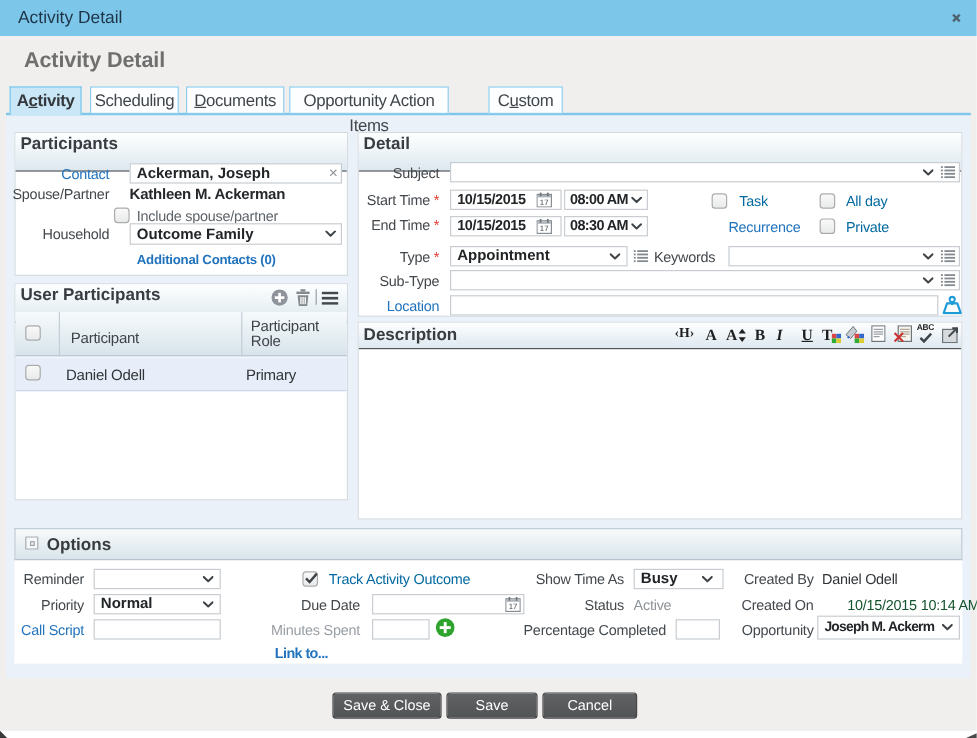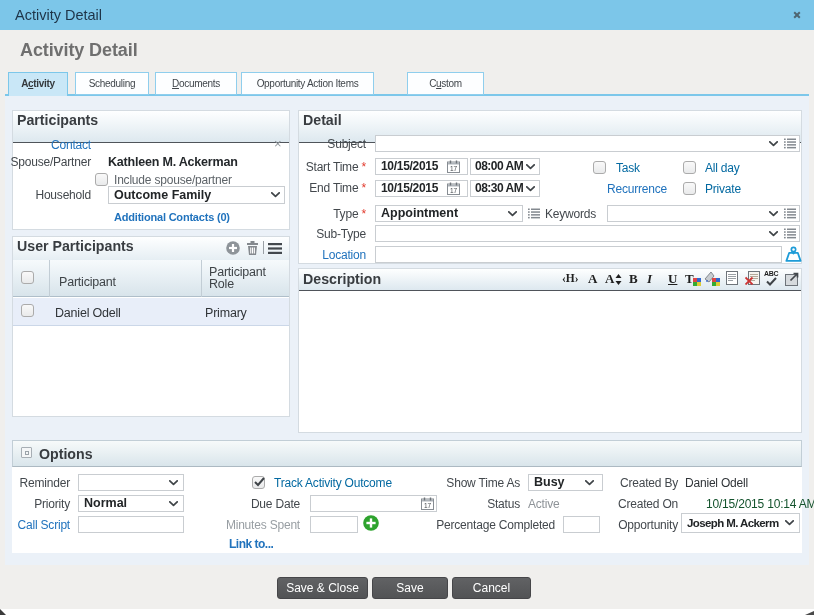--- a/index.html
+++ b/index.html
@@ -4,21 +4,21 @@
 <style>
 * { margin:0; padding:0; box-sizing:border-box; }
 html,body { width:814px; height:615px; }
 body { font-family:"Liberation Sans", sans-serif; background:#fff; position:relative; overflow:hidden; }
 .abs { position:absolute; }
 #titlebar { position:absolute; left:0; top:0; width:814px; height:30px; background:#7CC6E9; }
 #title { position:absolute; left:15px; top:7px; font-size:14.5px; color:#1E3448; }
 #dlg { position:absolute; left:0; top:30px; width:814px; height:579px; background:#F0EFED; }
 #h1 { position:absolute; left:20px; top:39.5px; font-size:18px; font-weight:bold; color:#6F6F6F; letter-spacing:-0.1px; }
 .tab { position:absolute; top:72px; height:23px; background:#FDFEFF; border:1px solid #8FCEED; z-index:2;
-       font-size:10px; color:#41464B; text-align:center; line-height:21px; letter-spacing:-0.3px; }
+       font-size:14px; color:#41464B; text-align:center; line-height:21px; letter-spacing:-0.3px; }
 .tab.act { height:24px; background:#C9E7F7; border-color:#7CC7EA; border-bottom:none; z-index:3;
        font-weight:bold; color:#34383C; }
 #tabline { position:absolute; left:5px; top:94px; width:804px; height:2px; background:#7CC7EA; z-index:1; }
 #content { position:absolute; left:5px; top:96px; width:804px; height:469px; background:#EBF1F8; }
 .box { position:absolute; background:#fff; border:1px solid #D4DBE1; }
 .bhead { position:absolute; left:0; top:0; right:0; height:32px; background:linear-gradient(#FEFFFF,#DDE8EF);
          border-bottom:1px solid #4F545A; font-size:14.2px; font-weight:bold; color:#393D41;
          line-height:19px; padding-left:4px; letter-spacing:0; }
 .lbl { position:absolute; font-size:12px; color:#43484D; text-align:right; letter-spacing:-0.2px; white-space:nowrap; line-height:12px; }
 .lbll { position:absolute; font-size:12px; color:#0369a1; letter-spacing:-0.2px; white-space:nowrap; line-height:12px; }
@@ -41,26 +41,27 @@
   <svg class="abs" style="left:793px;top:11px" width="8" height="8" viewBox="0 0 8 8">
       <path d="M1.2 1.2 L6.8 6.8 M6.8 1.2 L1.2 6.8" stroke="#4E6571" stroke-width="2"></path>
     </svg>
 </div>
 <div id="h1">Activity Detail</div>
 <div id="tabline"></div>
 <div class="tab act" style="left:8px;width:60px">A<u>c</u>tivity</div>
 <div class="tab" style="left:75px;width:74px">Scheduling</div>
 <div class="tab" style="left:155px;width:82px"><u>D</u>ocuments</div>
 <div class="tab" style="left:241px;width:133px">Opportunity Action Items</div>
-<div class="tab" style="left:407px;width:77px">C<u>u</u>stom</div>
+<div class="tab" style="left:407px;width:62px">C<u>u</u>stom</div>
 <div id="content"></div>
 
 <div class="box" id="pbox" style="left:12px;top:110px;width:278px;height:120px">
   <div class="bhead">Participants</div>
   <div class="lbl link" style="left:8px;top:27.5px;width:70px">Contact</div>
+  <div class="tin" style="left:95px;top:25px;width:177px;height:17px">Ackerman, Joseph</div>
   <span class="abs" style="left:261px;top:25px;font-size:13px;color:#8C9398">×</span>
   <div class="lbl" style="left:-14px;top:44.5px;width:92px">Spouse/Partner</div>
   <div class="abs" style="left:95px;top:44px;font-size:12.5px;font-weight:bold;color:#24282B;letter-spacing:-0.2px">Kathleen M. Ackerman</div>
   <div class="cb" style="left:82px;top:61.5px"></div>
   <div class="lbll" style="left:101px;top:62.5px;color:#5D6368">Include spouse/partner</div>
   <div class="lbl" style="left:8px;top:77.5px;width:70px">Household</div>
   <div class="tin" style="left:95px;top:74.5px;width:177px;height:18px;line-height:16px">Outcome Family</div>
   <svg class="chev" style="left:258px;top:80.5px" width="9" height="6" viewBox="0 0 9 6">
       <path d="M0.8 0.8 L4.5 4.4 L8.2 0.8" fill="none" stroke="#3F4448" stroke-width="1.7" stroke-linecap="round" stroke-linejoin="round"></path>
     </svg>

